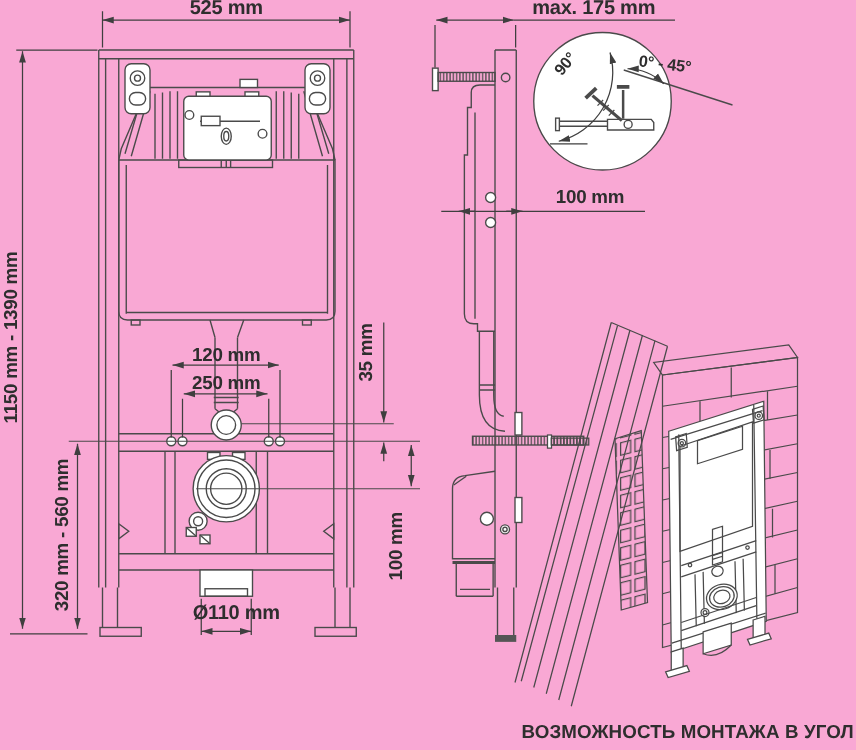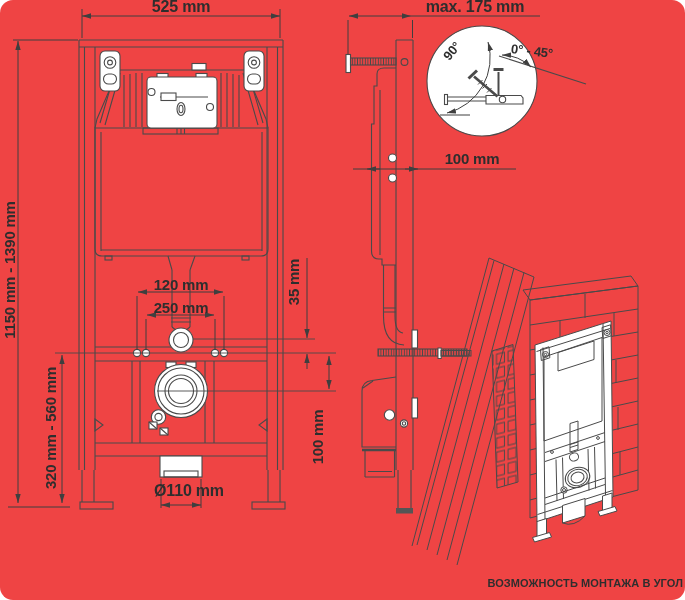--- a/index.html
+++ b/index.html
@@ -1,26 +1,26 @@
 <!DOCTYPE html>
 <html><head>
 <meta charset="utf-8">
 <style>
   html,body{margin:0;padding:0;background:#fff;}
-  #stage{position:relative;width:685px;height:600px;background:#ef4444;overflow:hidden;
-         font-family:"Liberation Sans",sans-serif;border-radius:13px;}
+  #stage{position:relative;width:685px;height:600px;background:#f9a8d4;overflow:hidden;
+         font-family:"Liberation Sans",sans-serif;}
   #stage svg{position:absolute;left:0;top:0;}
   .lbl{position:absolute;font-weight:bold;color:#2e2e2e;white-space:nowrap;
        transform:translate(-50%,-50%);font-size:15px;letter-spacing:-0.2px;}
   .lbl.big{font-size:16px;}
   .lbl.rot{transform:translate(-50%,-50%) rotate(-90deg);}
   .lbl.ang{font-size:13px;}
   .lbl.a90{transform:translate(-50%,-50%) rotate(-50deg);}
   .lbl.a45{transform:translate(-50%,-50%) rotate(7deg);}
-  .caption{position:absolute;right:2px;top:577px;font-weight:bold;font-size:11px;
+  .caption{position:absolute;right:2px;top:577px;font-weight:bold;font-size:15px;
            color:#2e2e2e;letter-spacing:0.1px;}
 </style>
 </head>
 <body>
 
 <div id="stage">
 
 <svg width="685" height="600" viewBox="0 0 685 600">
   <defs>
     <marker id="ah" markerWidth="10" markerHeight="8" refX="9" refY="3.5" orient="auto-start-reverse" markerUnits="userSpaceOnUse">

